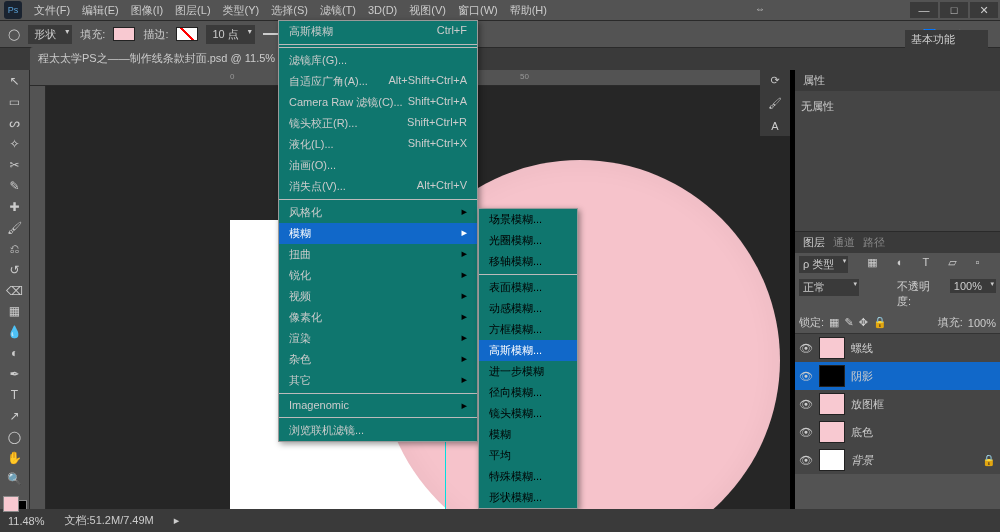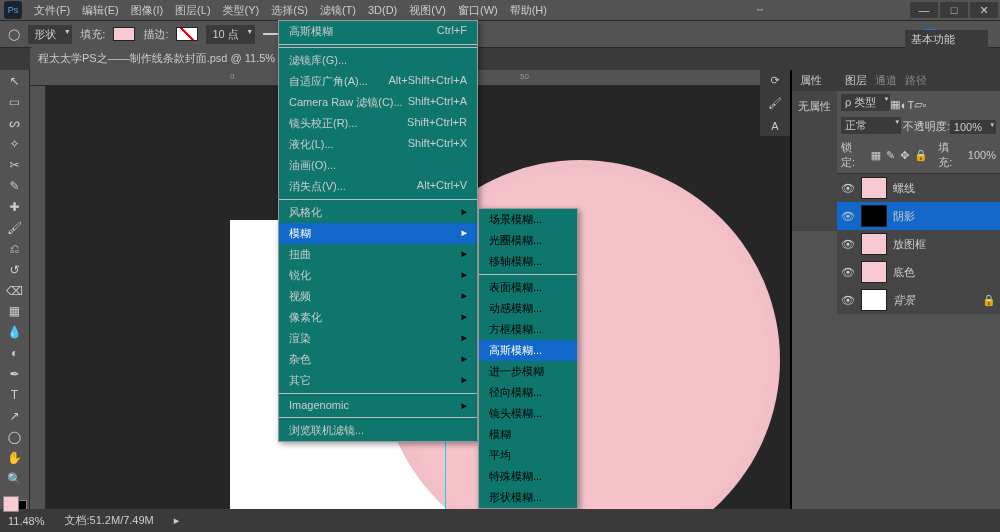--- a/index.html
+++ b/index.html
@@ -23,21 +23,21 @@
 .fgbg .fg,.fgbg .bg{width:16px;height:16px;border:1px solid #888;position:absolute}
 .fgbg .fg{background:#f8c9d1;top:0;left:0;z-index:2}
 .fgbg .bg{background:#000;bottom:0;right:0}
 .canvasarea{flex:1;background:#262626;position:relative;overflow:hidden}
 .ruler-h{height:16px;background:#535353;border-bottom:1px solid #2a2a2a}
 .ruler-v{width:16px;background:#535353;border-right:1px solid #2a2a2a;position:absolute;left:0;top:16px;bottom:0}
 .ruler-h .tick,.ruler-v .tick{position:absolute;font-size:8px;color:#999}
 .doc{position:absolute;left:200px;top:150px;width:430px;height:300px;background:#fff}
 .circle{position:absolute;width:400px;height:400px;border-radius:50%;background:#f6c3cb;right:-120px;top:-60px;box-shadow:0 0 30px rgba(0,0,0,0.05) inset}
 .guide{position:absolute;left:50%;top:220px;bottom:0;width:1px;background:#00e0e0}
-.rpanels{width:210px;background:#535353;border-left:2px solid #000000;display:flex;flex-direction:row}
+.rpanels{width:210px;background:#535353;border-left:5px solid #000000;display:flex;flex-direction:column}
 .iconstrip{width:30px;position:absolute;right:210px;top:70px;background:#3a3a3a;padding:4px 0;display:flex;flex-direction:column;align-items:center;gap:10px}
 .iconstrip span{font-size:11px}
 .panel{border-bottom:1px solid #2a2a2a}
 .panelhead{background:#3a3a3a;padding:3px 8px;display:flex;gap:8px;font-size:10px}
 .panelbody{padding:6px;background:#454545;min-height:40px}
 .layersrow{display:flex;align-items:center;gap:6px;padding:3px 4px;background:#454545}
 .layersrow.sel{background:#1168c9}
 .eye{width:14px;text-align:center}
 .thumb{width:26px;height:22px;border:1px solid #222;background:#fff}
 .thumb.dark{background:#000}
@@ -46,21 +46,21 @@
 .dropdown .row.hover{background:#1168c9;color:#fff}
 .dropdown .row.hover *{color:#fff}
 .dropdown hr{border:none;border-top:1px solid #bbb;margin:2px 0}
 .dropdown .arrow:after{content:"▸";float:right;color:inherit}
 .menu1{left:278px;top:20px;width:200px}
 .menu2{left:478px;top:208px;width:100px}
 .statusbar{position:absolute;bottom:0;left:0;right:0;height:23px;background:#3a3a3a;display:flex;align-items:center;padding:0 8px;gap:20px;font-size:10px;color:#aaa}
 .right-top{position:absolute;right:12px;top:28px;display:flex;align-items:center;gap:8px}
 .expand{position:absolute;top:3px;right:235px;font-size:10px}
 .proplabel{padding:2px 0}
-.layerctl{display:flex;align-items:flex-end;gap:0;padding:3px 4px;font-size:10px}
+.layerctl{display:flex;align-items:flex-start;gap:19px;padding:3px 4px;font-size:10px}
 .layerctl .sel{background:#3a3a3a;padding:1px 14px 1px 4px;position:relative}
 .layerctl .sel:after{content:"▾";position:absolute;right:2px;font-size:7px}
 .lockrow{display:flex;align-items:center;gap:5px;padding:3px 4px;border-bottom:1px solid #333;font-size:10px}
 .ruler-h .tick{top:2px}
 </style>
 </head>
 <body>
 
 <div class="topbar">
   <div class="logo">Ps</div>

